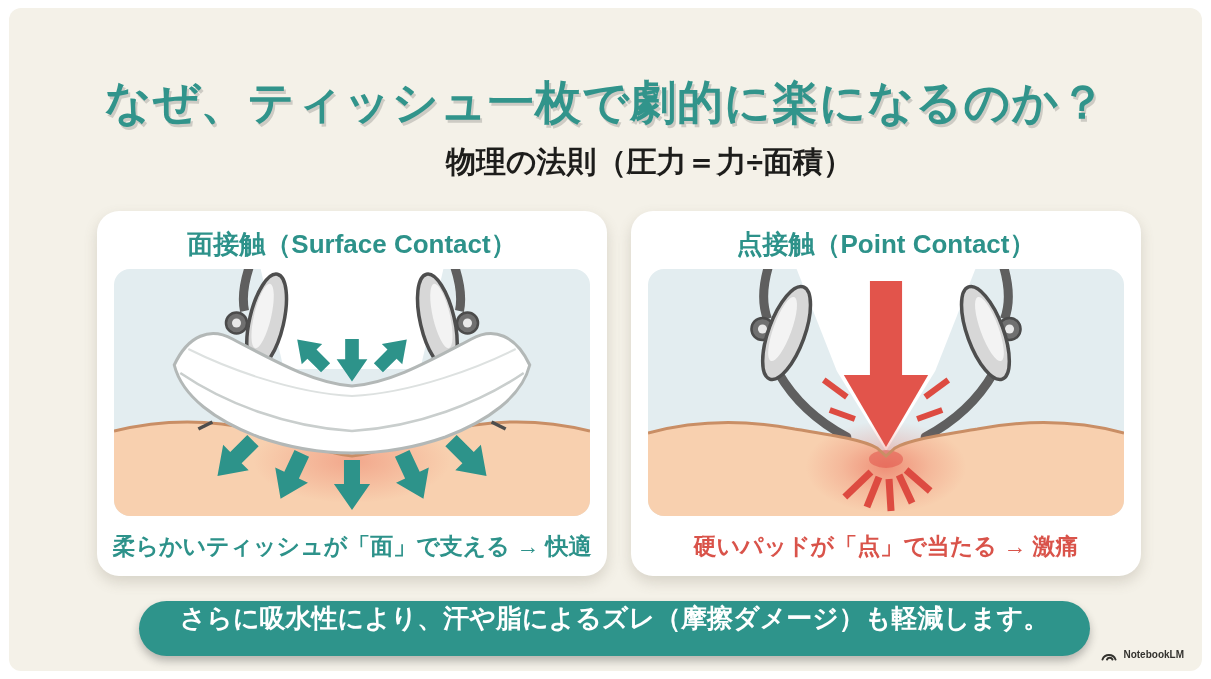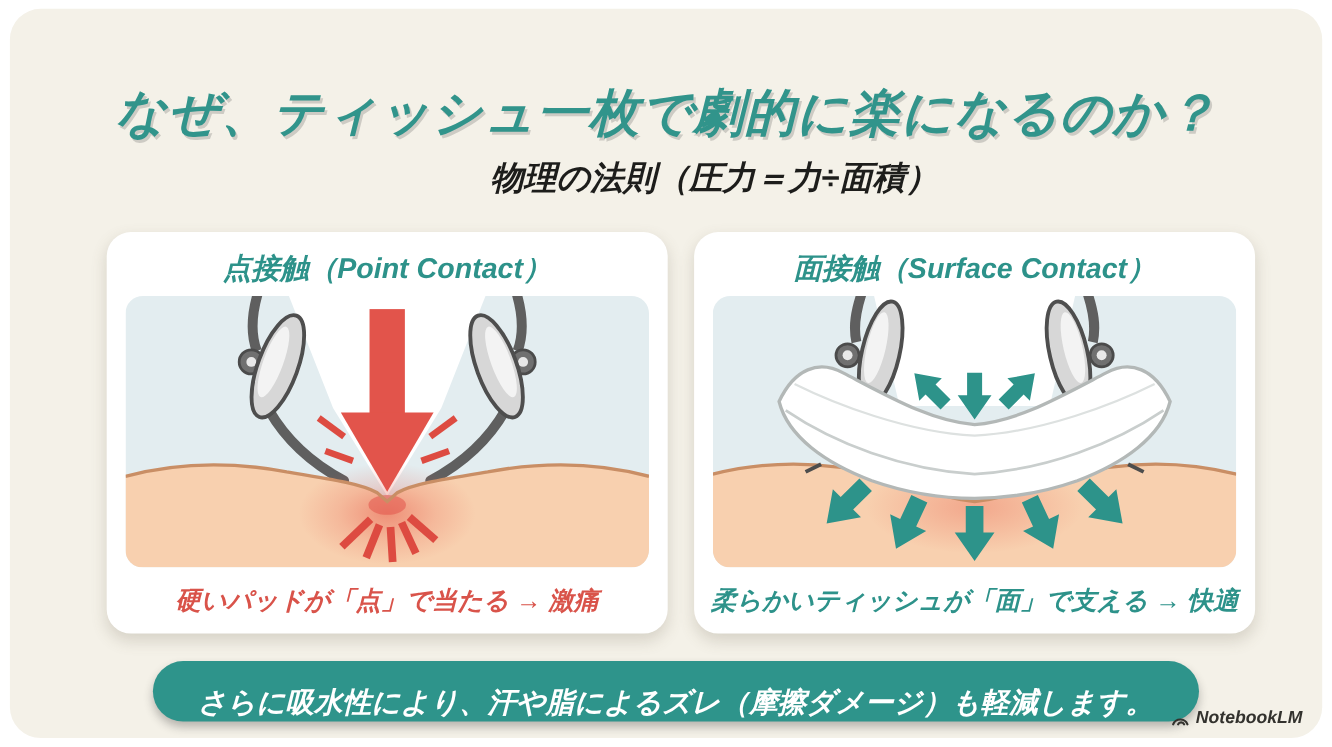--- a/index.html
+++ b/index.html
@@ -1,20 +1,20 @@
 <!DOCTYPE html>
 <html><head>
 <meta charset="utf-8">
 <style>
   * { margin:0; padding:0; box-sizing:border-box; }
   html,body { width:1211px; height:679px; background:#ffffff;
     font-family:"Liberation Sans","DejaVu Sans",sans-serif; overflow:hidden; }
   .stage { position:relative; width:1211px; height:679px; background:#ffffff; }
   .slide { position:absolute; left:9px; top:8px; right:9px; bottom:8px;
-    background:#f4f1e8; border-radius:28px;font-style:italic; }
+    background:#f4f1e8; border-radius:12px; }
 
   .title { position:absolute; top:64px; left:0; width:100%; text-align:center;
     font-size:46px; font-weight:800; color:#31948b; letter-spacing:1px;
     text-shadow:2px 3px 0 rgba(70,70,70,0.22); }
   .subtitle { position:absolute; top:134px; left:0; width:100%; text-align:center;
     font-size:30px; font-weight:800; color:#1d1d1b;margin-left:44px; }
 
   .cards { position:absolute; top:203px; left:88px; width:1044px; display:flex; gap:24px; }
   .card { position:relative; width:510px; height:365px; background:#ffffff;
     border-radius:22px; box-shadow:0 6px 14px rgba(100,92,70,0.20); }
@@ -22,38 +22,100 @@
     font-size:26px; font-weight:800; color:#2d928a; }
   .illo { position:absolute; left:17px; right:17px; top:58px; height:247px;
     border-radius:16px; overflow:hidden; }
   .illo svg { display:block; width:100%; height:100%; }
   .caption { position:absolute; bottom:14px; left:0; width:100%; text-align:center;
     font-size:23px; font-weight:800; }
   .caption.pain { color:#d9534a; }
   .caption.comfort { color:#2d928a; }
 
   .banner { position:absolute; left:130px; top:593px; width:951px; height:55px;
-    background:#2e948b; border-radius:28px; display:flex; align-items:flex-end;
+    background:#2e948b; border-radius:28px; display:flex; align-items:flex-start;
     justify-content:center; color:#ffffff; font-size:26px; font-weight:800;
     box-shadow:0 5px 9px rgba(40,40,40,0.30); }
 
   .watermark { position:absolute; right:18px; bottom:9px; display:flex;
-    align-items:center; gap:5px; color:#33322e; font-size:16px; font-weight:700; }
+    align-items:center; gap:5px; color:#33322e; font-size:10px; font-weight:700; }
   .watermark svg { display:block; }
 </style>
 </head>
 <body>
 
 <div class="stage">
   <div class="slide">
 
     <div class="title">なぜ、ティッシュ一枚で劇的に楽になるのか？</div>
     <div class="subtitle">物理の法則（圧力＝力÷面積）</div>
 
     <div class="cards">
+
+      <div class="card">
+        <div class="card-heading">面接触（Surface Contact）</div>
+        <div class="illo">
+          <svg viewBox="0 0 474 247" preserveAspectRatio="none">
+            <defs>
+              <radialGradient id="blushR" cx="50%" cy="50%" r="50%">
+                <stop offset="0%" stop-color="rgba(231,91,74,0.35)"></stop>
+                <stop offset="60%" stop-color="rgba(231,91,74,0.14)"></stop>
+                <stop offset="100%" stop-color="rgba(231,91,74,0)"></stop>
+              </radialGradient>
+              <path id="arrR" d="M-8,-26 L8,-26 L8,-2 L18,-2 L0,24 L-18,-2 L-8,-2 Z"></path>
+            </defs>
+
+            <rect x="0" y="0" width="474" height="247" fill="#e3edf0"></rect>
+
+            <polygon points="146,0 328,0 305,100 169,100" fill="#ffffff"></polygon>
+
+            <g>
+              <path d="M136,-6 C129,14 127,28 130,42" stroke="#5f5f5f" stroke-width="9" fill="none"></path>
+              <circle cx="122" cy="54" r="10.5" fill="#707070" stroke="#4b4b4b" stroke-width="2.5"></circle>
+              <circle cx="122" cy="54" r="4.5" fill="#e8e8e8"></circle>
+              <ellipse cx="152" cy="52" rx="17" ry="48" transform="rotate(13 152 52)" fill="#d7d7d7" stroke="#4e4e4e" stroke-width="3.5"></ellipse>
+              <ellipse cx="148" cy="47" rx="8.5" ry="33" transform="rotate(13 148 47)" fill="#f3f3f3"></ellipse>
+            </g>
+
+            <g transform="translate(474,0) scale(-1,1)">
+              <path d="M136,-6 C129,14 127,28 130,42" stroke="#5f5f5f" stroke-width="9" fill="none"></path>
+              <circle cx="122" cy="54" r="10.5" fill="#707070" stroke="#4b4b4b" stroke-width="2.5"></circle>
+              <circle cx="122" cy="54" r="4.5" fill="#e8e8e8"></circle>
+              <ellipse cx="152" cy="52" rx="17" ry="48" transform="rotate(13 152 52)" fill="#d7d7d7" stroke="#4e4e4e" stroke-width="3.5"></ellipse>
+              <ellipse cx="148" cy="47" rx="8.5" ry="33" transform="rotate(13 148 47)" fill="#f3f3f3"></ellipse>
+            </g>
+
+            <g>
+              <path d="M0,162 C56,148 108,152 150,163 C192,174 208,184 237,187 C266,184 282,174 324,163 C366,152 418,148 474,162 L474,247 L0,247 Z" fill="#f8d0af"></path>
+              <ellipse cx="237" cy="192" rx="98" ry="42" fill="url(#blushR)"></ellipse>
+              <path d="M0,162 C56,148 108,152 150,163 C192,174 208,184 237,187 C266,184 282,174 324,163 C366,152 418,148 474,162" fill="none" stroke="#c98e65" stroke-width="3"></path>
+              <path d="M84,160 l14,-7" stroke="#4d4d4d" stroke-width="3.5"></path>
+              <path d="M390,160 l-14,-7" stroke="#4d4d4d" stroke-width="3.5"></path>
+            </g>
+
+            <g>
+              <path d="M60,96 C74,66 96,58 118,70 C160,92 198,114 237,117 C276,114 314,92 356,70 C378,58 400,66 414,96 C406,128 372,152 330,168 C296,180 264,184 237,184 C210,184 178,180 144,168 C102,152 68,128 60,96 Z" fill="#ffffff" stroke="#b3b8b7" stroke-width="3"></path>
+              <path d="M66,104 C110,134 172,158 237,162 C302,158 364,134 408,104" fill="none" stroke="#c9cecd" stroke-width="2.5"></path>
+              <path d="M74,80 C110,98 176,124 237,127 C298,124 364,98 400,80" fill="none" stroke="#dde1e0" stroke-width="2"></path>
+            </g>
+
+            <g fill="#2d938a">
+              <use href="#arrR" transform="translate(196,84) rotate(135) scale(0.8)"></use>
+              <use href="#arrR" transform="translate(237,92) scale(0.85)"></use>
+              <use href="#arrR" transform="translate(278,84) rotate(-135) scale(0.8)"></use>
+              <use href="#arrR" transform="translate(120,190) rotate(45)"></use>
+              <use href="#arrR" transform="translate(176,208) rotate(25)"></use>
+              <use href="#arrR" transform="translate(237,217)"></use>
+              <use href="#arrR" transform="translate(298,208) rotate(-25)"></use>
+              <use href="#arrR" transform="translate(354,190) rotate(-45)"></use>
+            </g>
+          </svg>
+        </div>
+        <div class="caption comfort">柔らかいティッシュが「面」で支える → 快適</div>
+      </div>
 
       <div class="card">
         <div class="card-heading">点接触（Point Contact）</div>
         <div class="illo">
           <svg viewBox="0 0 474 247" preserveAspectRatio="none">
             <defs>
               <radialGradient id="blushL" cx="50%" cy="50%" r="50%">
                 <stop offset="0%" stop-color="rgba(231,91,74,0.55)"></stop>
                 <stop offset="55%" stop-color="rgba(231,91,74,0.20)"></stop>
                 <stop offset="100%" stop-color="rgba(231,91,74,0)"></stop>
@@ -103,82 +165,20 @@
               <line x1="230" y1="208" x2="218" y2="238" stroke-width="7"></line>
               <line x1="240" y1="210" x2="242" y2="242" stroke-width="7"></line>
               <line x1="250" y1="206" x2="263" y2="234" stroke-width="7"></line>
               <line x1="257" y1="201" x2="281" y2="222" stroke-width="7"></line>
             </g>
           </svg>
         </div>
         <div class="caption pain">硬いパッドが「点」で当たる → 激痛</div>
       </div>
 
-      <div class="card">
-        <div class="card-heading">面接触（Surface Contact）</div>
-        <div class="illo">
-          <svg viewBox="0 0 474 247" preserveAspectRatio="none">
-            <defs>
-              <radialGradient id="blushR" cx="50%" cy="50%" r="50%">
-                <stop offset="0%" stop-color="rgba(231,91,74,0.35)"></stop>
-                <stop offset="60%" stop-color="rgba(231,91,74,0.14)"></stop>
-                <stop offset="100%" stop-color="rgba(231,91,74,0)"></stop>
-              </radialGradient>
-              <path id="arrR" d="M-8,-26 L8,-26 L8,-2 L18,-2 L0,24 L-18,-2 L-8,-2 Z"></path>
-            </defs>
-
-            <rect x="0" y="0" width="474" height="247" fill="#e3edf0"></rect>
-
-            <polygon points="146,0 328,0 305,100 169,100" fill="#ffffff"></polygon>
-
-            <g>
-              <path d="M136,-6 C129,14 127,28 130,42" stroke="#5f5f5f" stroke-width="9" fill="none"></path>
-              <circle cx="122" cy="54" r="10.5" fill="#707070" stroke="#4b4b4b" stroke-width="2.5"></circle>
-              <circle cx="122" cy="54" r="4.5" fill="#e8e8e8"></circle>
-              <ellipse cx="152" cy="52" rx="17" ry="48" transform="rotate(13 152 52)" fill="#d7d7d7" stroke="#4e4e4e" stroke-width="3.5"></ellipse>
-              <ellipse cx="148" cy="47" rx="8.5" ry="33" transform="rotate(13 148 47)" fill="#f3f3f3"></ellipse>
-            </g>
-
-            <g transform="translate(474,0) scale(-1,1)">
-              <path d="M136,-6 C129,14 127,28 130,42" stroke="#5f5f5f" stroke-width="9" fill="none"></path>
-              <circle cx="122" cy="54" r="10.5" fill="#707070" stroke="#4b4b4b" stroke-width="2.5"></circle>
-              <circle cx="122" cy="54" r="4.5" fill="#e8e8e8"></circle>
-              <ellipse cx="152" cy="52" rx="17" ry="48" transform="rotate(13 152 52)" fill="#d7d7d7" stroke="#4e4e4e" stroke-width="3.5"></ellipse>
-              <ellipse cx="148" cy="47" rx="8.5" ry="33" transform="rotate(13 148 47)" fill="#f3f3f3"></ellipse>
-            </g>
-
-            <g>
-              <path d="M0,162 C56,148 108,152 150,163 C192,174 208,184 237,187 C266,184 282,174 324,163 C366,152 418,148 474,162 L474,247 L0,247 Z" fill="#f8d0af"></path>
-              <ellipse cx="237" cy="192" rx="98" ry="42" fill="url(#blushR)"></ellipse>
-              <path d="M0,162 C56,148 108,152 150,163 C192,174 208,184 237,187 C266,184 282,174 324,163 C366,152 418,148 474,162" fill="none" stroke="#c98e65" stroke-width="3"></path>
-              <path d="M84,160 l14,-7" stroke="#4d4d4d" stroke-width="3.5"></path>
-              <path d="M390,160 l-14,-7" stroke="#4d4d4d" stroke-width="3.5"></path>
-            </g>
-
-            <g>
-              <path d="M60,96 C74,66 96,58 118,70 C160,92 198,114 237,117 C276,114 314,92 356,70 C378,58 400,66 414,96 C406,128 372,152 330,168 C296,180 264,184 237,184 C210,184 178,180 144,168 C102,152 68,128 60,96 Z" fill="#ffffff" stroke="#b3b8b7" stroke-width="3"></path>
-              <path d="M66,104 C110,134 172,158 237,162 C302,158 364,134 408,104" fill="none" stroke="#c9cecd" stroke-width="2.5"></path>
-              <path d="M74,80 C110,98 176,124 237,127 C298,124 364,98 400,80" fill="none" stroke="#dde1e0" stroke-width="2"></path>
-            </g>
-
-            <g fill="#2d938a">
-              <use href="#arrR" transform="translate(196,84) rotate(135) scale(0.8)"></use>
-              <use href="#arrR" transform="translate(237,92) scale(0.85)"></use>
-              <use href="#arrR" transform="translate(278,84) rotate(-135) scale(0.8)"></use>
-              <use href="#arrR" transform="translate(120,190) rotate(45)"></use>
-              <use href="#arrR" transform="translate(176,208) rotate(25)"></use>
-              <use href="#arrR" transform="translate(237,217)"></use>
-              <use href="#arrR" transform="translate(298,208) rotate(-25)"></use>
-              <use href="#arrR" transform="translate(354,190) rotate(-45)"></use>
-            </g>
-          </svg>
-        </div>
-        <div class="caption comfort">柔らかいティッシュが「面」で支える → 快適</div>
-      </div>
-
     </div>
 
     <div class="banner">
       <span>さらに吸水性により、汗や脂によるズレ（摩擦ダメージ）も軽減します。</span>
     </div>
 
     <div class="watermark">
       <svg width="18" height="15" viewBox="0 0 18 15">
         <path d="M2.5,12.5 A7,7 0 0 1 15.5,12.5" fill="none" stroke="#33322e" stroke-width="2" stroke-linecap="round"></path>
         <path d="M7,12.5 A3,3 0 0 1 12.5,12.5" fill="none" stroke="#33322e" stroke-width="2" stroke-linecap="round"></path>

